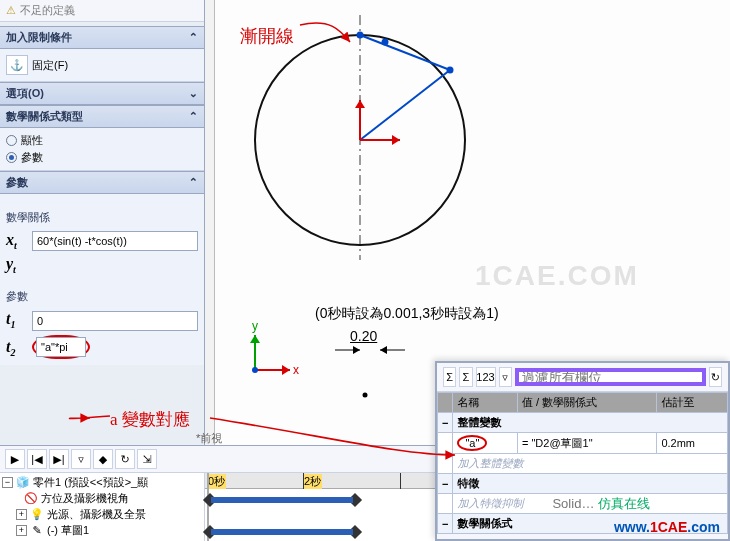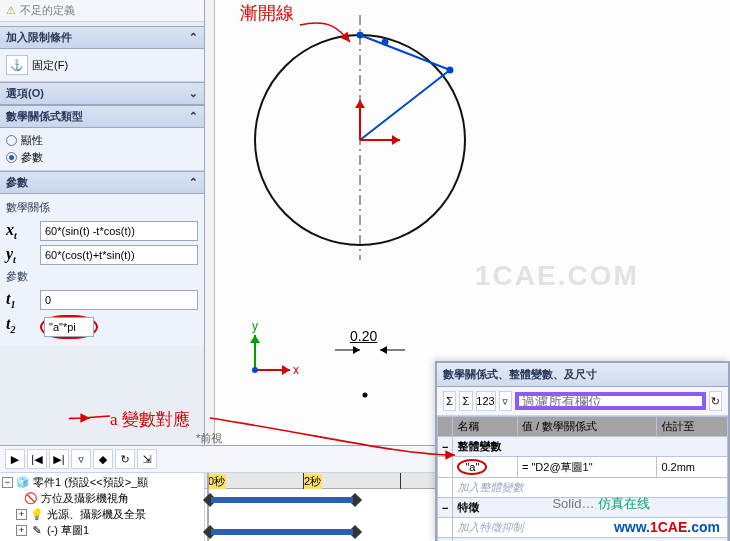--- a/index.html
+++ b/index.html
@@ -52,22 +52,22 @@
   }
   .fix-row { display:flex; align-items:center; gap:4px; padding:2px 0;}
   .fix-row .tool-btn {
     width:22px; height:20px; border:1px solid #b7c3da; background:#fff;
     display:flex; align-items:center; justify-content:center;
   }
   .radio-row { display:flex; align-items:center; gap:4px; padding:1px 0;}
   .radio { width:11px; height:11px; border-radius:50%; border:1px solid #6a7790; display:inline-flex; align-items:center; justify-content:center;}
   .radio.checked::after { content:""; width:5px; height:5px; border-radius:50%; background:#2b5fb5;}
   .param-group { padding:4px 6px; background:#eef2fa; }
-  .param-label { color:#2b3a5b; padding:2px 0 4px 0;}
-  .param-row { display:flex; align-items:flex-start; gap:12px; padding:2px 0;}
+  .param-label { color:#2b3a5b; padding:2px 0 4px 0;margin-top:10px;}
+  .param-row { display:flex; align-items:flex-end; gap:4px; padding:2px 0;}
   .param-var {
     font-family: "Times New Roman", serif;
     font-style: italic;
     font-size: 16px;
     width: 22px;
     font-weight: bold;
   }
   .param-sub { font-size:10px; vertical-align: sub; font-style: italic;}
   .param-input {
     flex:1; height:20px; border:1px solid #9aa7c1; background:#fff; padding:2px 4px;
@@ -196,21 +196,20 @@
       <span class="toggle">⌃</span>
     </div>
     <div class="param-group">
       <div class="param-label">數學關係</div>
       <div class="param-row">
         <span class="param-var"><span>x</span><span class="param-sub">t</span></span>
         <input class="param-input" value="60*(sin(t) -t*cos(t))" style="">
       </div>
       <div class="param-row">
         <span class="param-var"><span>y</span><span class="param-sub">t</span></span>
-        <input class="param-input" value="60*(cos(t)+t*sin(t))" style="">
       </div>
       <div class="param-label">參數</div>
       <div class="param-row">
         <span class="param-var"><span>t</span><span class="param-sub">1</span></span>
         <input class="param-input" value="0" style="">
       </div>
       <div class="param-row">
         <span class="param-var"><span>t</span><span class="param-sub">2</span></span>
         <span class="t2-circle">
           <input class="param-input" style="width: 50px;" value="&quot;a&quot;*pi">
@@ -250,21 +249,22 @@
         <text x="-3" y="-40" font-size="12" fill="#00a000">y</text>
       </g>
 
       <line x1="130" y1="350" x2="155" y2="350" stroke="#000"></line>
       <line x1="175" y1="350" x2="200" y2="350" stroke="#000"></line>
       <polygon points="155,350 148,346 148,354" fill="#000"></polygon>
       <polygon points="175,350 182,346 182,354" fill="#000"></polygon>
       <circle cx="160" cy="395" r="2.5" fill="#000"></circle>
     </svg>
 
-    <div class="anno-red" style="left:35px; top:1px;">漸開線</div>
+    <div class="anno-red" style="left:35px; top:24px;">漸開線</div>
+    <div class="dim-text" style="left:110px; top:305px;">(0秒時設為0.001,3秒時設為1)</div>
     <div class="dim-text" style="left:145px; top:328px; text-decoration:underline;">0.20</div>
   </div>
 
   <div class="view-label">*前視</div>
 
   <div class="anno-red" style="position:absolute; left:110px; top:408px; font-size:17px;">a 變數對應</div>
 
   <div class="bottom-strip">
     <div class="timeline-tools">
       <span class="tbtn">▶</span>
@@ -310,21 +310,20 @@
         <div class="key" style="left:145px; top:22px;"></div>
         <div class="bar" style="left:6px; top:24px; width:142px;"></div>
         <div class="key" style="left:0px; top:54px;"></div>
         <div class="key" style="left:145px; top:54px;"></div>
         <div class="bar" style="left:6px; top:56px; width:142px;"></div>
       </div>
     </div>
   </div>
 
   <div class="eq-panel">
-    <div class="eq-title">數學關係式、整體變數、及尺寸</div>
     <div class="eq-tools">
       <span class="tbtn">Σ</span>
       <span class="tbtn">Σ</span>
       <span class="tbtn">123</span>
       <span class="tbtn">▿</span>
       <input class="filter-input" placeholder="過濾所有欄位" style="">
       <span class="tbtn">↻</span>
     </div>
     <table class="eq-grid">
       <tbody>

